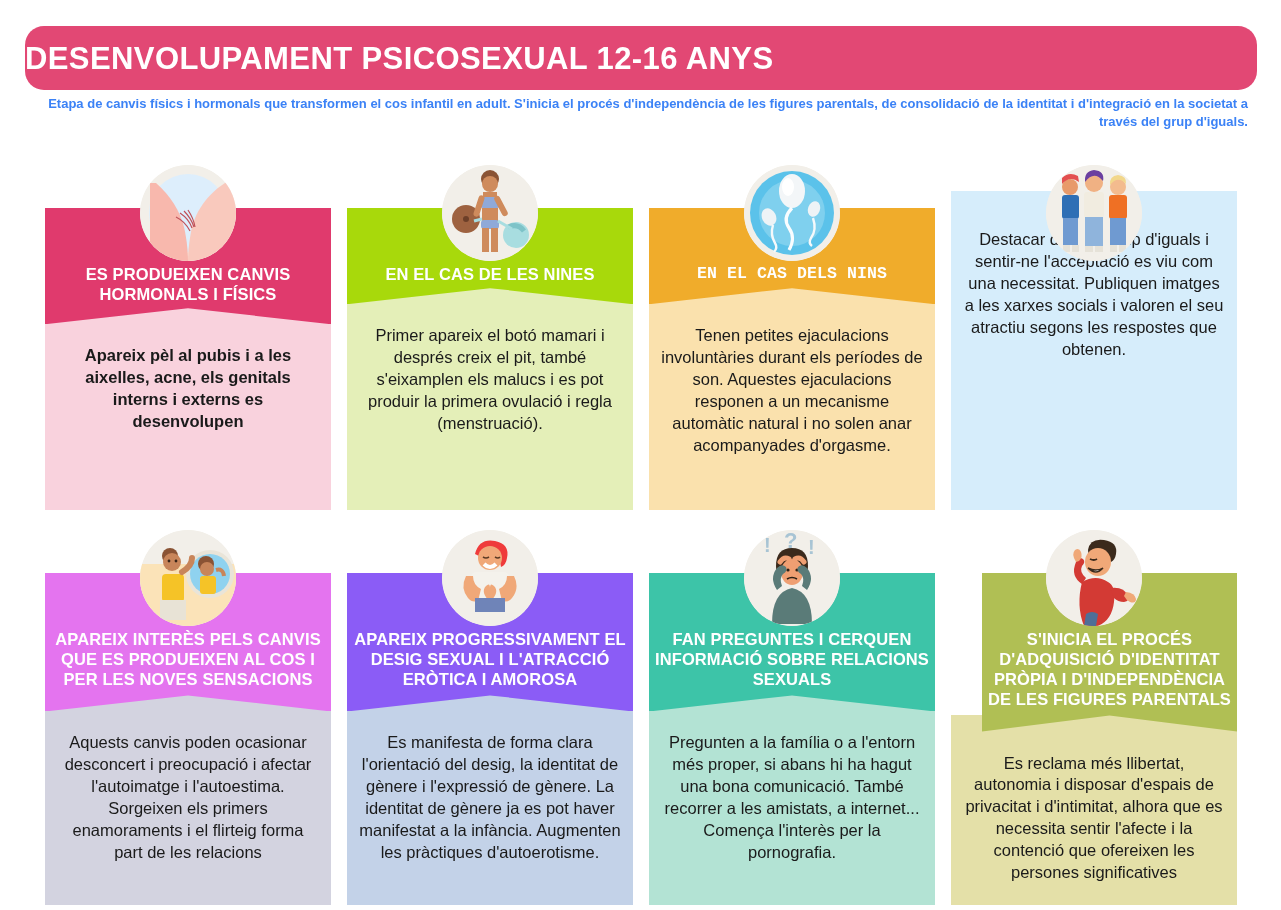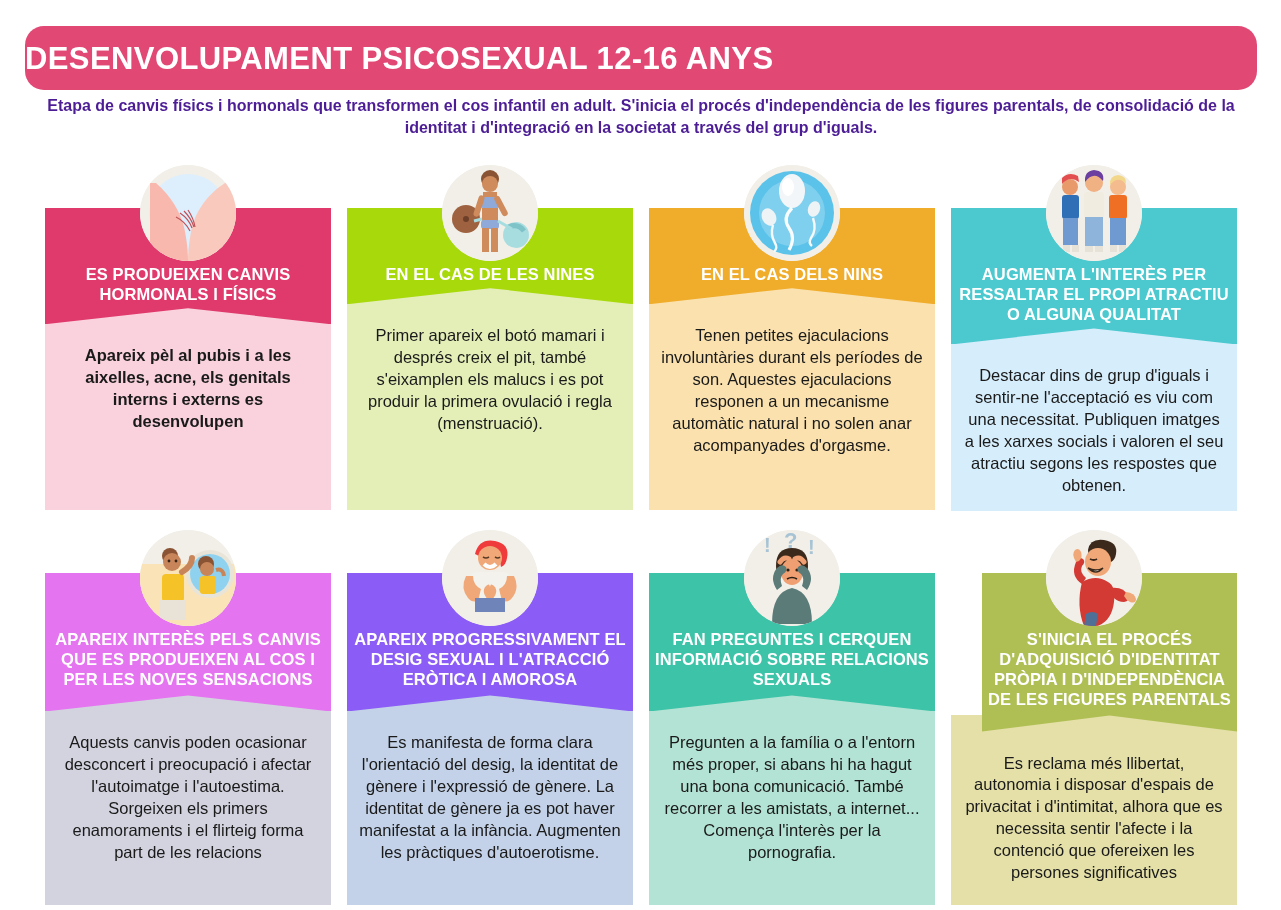--- a/index.html
+++ b/index.html
@@ -39,23 +39,23 @@
     text-align: center;
     line-height: 1;
   }
 
   
   #subtitle {
     position: absolute;
     left: 34px;
     top: 95px;
     width: 1214px;
-    text-align: center;
-    color: #4c1d95;
-    font-size: 16px;
+    text-align: right;
+    color: #3b82f6;
+    font-size: 13px;
     font-weight: bold;
     line-height: 1.38;
   }
 
   
   .row {
     position: absolute;
     left: 45px;
     width: 1192px;
     display: flex;
@@ -167,41 +167,40 @@
     <rect x="40" y="63" width="7" height="24" fill="#cf8b5c"></rect>
     <rect x="49" y="63" width="7" height="24" fill="#cf8b5c"></rect>
     <rect x="56" y="30" width="6" height="22" rx="3" fill="#cf8b5c" transform="rotate(-28 59 41)"></rect>
     <rect x="34" y="30" width="6" height="22" rx="3" fill="#cf8b5c" transform="rotate(18 37 41)"></rect>
     <path d="M56 56 l14 8" stroke="#a8dde0" stroke-width="3"></path>
     <path d="M40 54 l-8 2" stroke="#a8dde0" stroke-width="3"></path>
           </svg>
         </div>
       </div>
       <div class="card">
-        <div class="card-header" style="background: rgb(240, 172, 43);">EN EL CAS DELS NINS</div>
+        <div class="card-header" style="background: rgb(240, 172, 43); font-family: Liberation Mono, monospace;">EN EL CAS DELS NINS</div>
         <div class="card-body" style="background: rgb(250, 225, 173);">
           <span class="body-text">Tenen petites ejaculacions involuntàries durant els períodes de son. Aquestes ejaculacions responen a un mecanisme automàtic natural i no solen anar acompanyades d'orgasme.</span>
         </div>
         <div class="card-icon">
           <svg viewBox="0 0 96 96" xmlns="http://www.w3.org/2000/svg">
     <circle cx="48" cy="48" r="48" fill="#f2efe9"></circle>
     <circle cx="48" cy="48" r="42" fill="#5bc2ea"></circle>
     <circle cx="48" cy="48" r="33" fill="#7fd0ee"></circle>
     <ellipse cx="48" cy="26" rx="13" ry="17" fill="#f3f6f8"></ellipse>
     <ellipse cx="44" cy="22" rx="6" ry="9" fill="#ffffff"></ellipse>
     <ellipse cx="25" cy="52" rx="7" ry="9" fill="#eef3f6" transform="rotate(-25 25 52)"></ellipse>
     <path d="M29 60 q-3 10 2 18 q3 5 -1 9" stroke="#f5f9fb" stroke-width="2.4" fill="none"></path>
     <ellipse cx="70" cy="44" rx="6" ry="8" fill="#eef3f6" transform="rotate(20 70 44)"></ellipse>
     <path d="M69 53 q4 12 -2 20 q-3 5 1 8" stroke="#f5f9fb" stroke-width="2.4" fill="none"></path>
     <path d="M48 43 q-10 10 -3 20 q7 10 0 22" stroke="#fafdff" stroke-width="3.2" fill="none"></path>
           </svg>
         </div>
       </div>
       <div class="card">
-        <div class="card-header" style="background: rgb(76, 201, 207);">AUGMENTA L'INTERÈS PER RESSALTAR EL PROPI ATRACTIU O ALGUNA QUALITAT</div>
         <div class="card-body" style="background: rgb(214, 237, 251);">
           <span class="body-text">Destacar dins de grup d'iguals i sentir-ne l'acceptació es viu com una necessitat. Publiquen imatges  a les xarxes socials i valoren el seu atractiu segons les respostes que obtenen.</span>
         </div>
         <div class="card-icon">
           <svg viewBox="0 0 96 96" xmlns="http://www.w3.org/2000/svg">
     <circle cx="48" cy="48" r="48" fill="#f2efe9"></circle>
     <circle cx="24" cy="22" r="8" fill="#e89a6a"></circle>
     <path d="M16 19 q8 -9 17 -2 l-1 -6 q-9 -5 -16 2 z" fill="#e34f4f"></path>
     <rect x="16" y="30" width="17" height="24" rx="3" fill="#2f6fb5"></rect>
     <rect x="17" y="53" width="15" height="27" fill="#6f9ad1"></rect>

